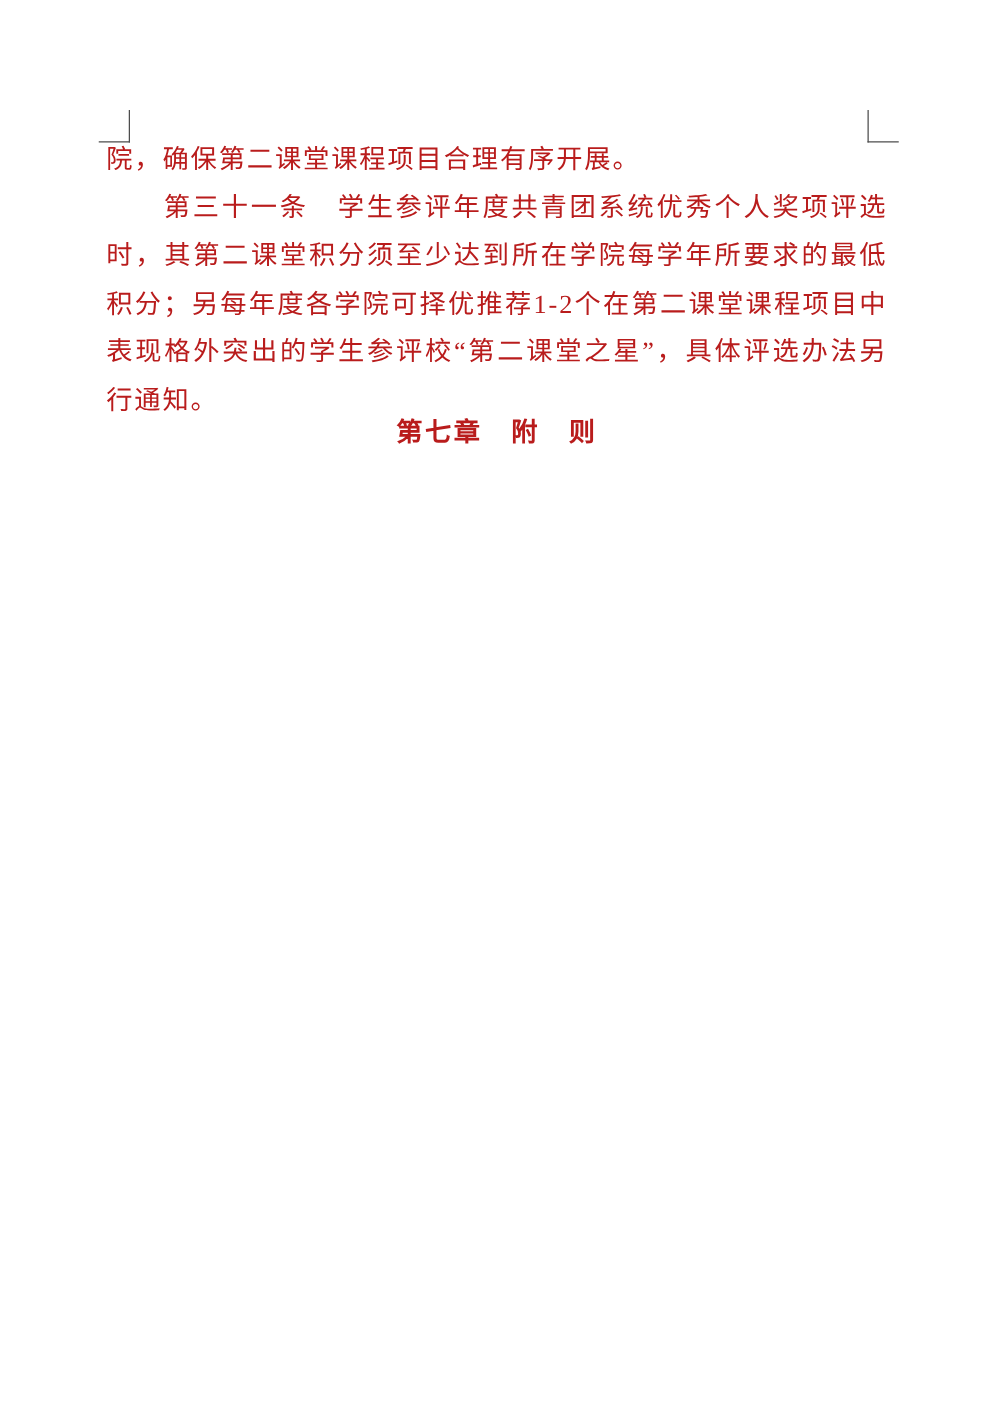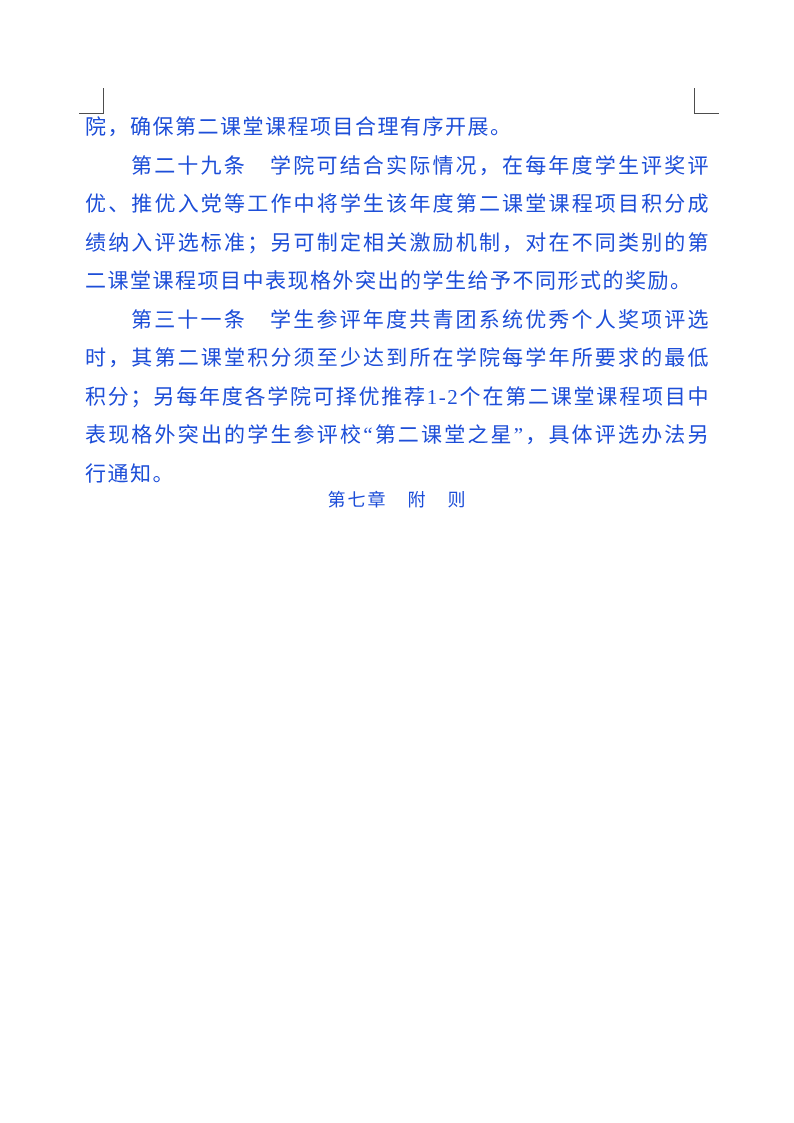--- a/index.html
+++ b/index.html
@@ -7,21 +7,21 @@
     padding: 0;
     background: #ffffff;
   }
   .page {
     position: relative;
     width: 794px;
     height: 945px;
     background: #ffffff;
     overflow: hidden;
     font-family: "Liberation Serif", "DejaVu Serif", serif;
-    color: #1d4ed8;
+    color: #b91c1c;
   }
   
   .crop {
     position: absolute;
     width: 24px;
     height: 25px;
   }
   .crop.tl { left: 79px;  top: 88px;  border-right: 1.5px solid #4d4d4d; border-bottom: 1.5px solid #4d4d4d; }
   .crop.tr { left: 694px; top: 88px;  border-left: 1.5px solid #4d4d4d;  border-bottom: 1.5px solid #4d4d4d; }
   .crop.bl { left: 78px;  top: 1016px; border-right: 1.5px solid #6a6a6a; border-top: 1.5px solid #6a6a6a; }
@@ -40,42 +40,41 @@
     margin: 0;
     text-align: justify;
     text-justify: inter-character;
     word-break: break-all;
   }
   .para.indented {
     text-indent: 46px;
   }
   .chapter-heading {
     margin: -12px 0 0 0;
-    font-size: 18px;
-    font-weight: normal;
+    font-size: 21px;
+    font-weight: bold;
     line-height: 38.5px;
     letter-spacing: 2px;
     text-align: center;
   }
 </style>
 </head>
 <body>
 
 <div class="page">
 
   <div class="crop tl"></div>
   <div class="crop tr"></div>
   <div class="crop bl"></div>
   <div class="crop br"></div>
 
   <div class="content">
     <p class="para">院，确保第二课堂课程项目合理有序开展。</p>
 
 
-    <p class="para indented">第二十九条　学院可结合实际情况，在每年度学生评奖评优、推优入党等工作中将学生该年度第二课堂课程项目积分成绩纳入评选标准；另可制定相关激励机制，对在不同类别的第二课堂课程项目中表现格外突出的学生给予不同形式的奖励。</p>
 
 
     <p class="para indented">第三十一条　学生参评年度共青团系统优秀个人奖项评选时，其第二课堂积分须至少达到所在学院每学年所要求的最低积分；另每年度各学院可择优推荐1-2个在第二课堂课程项目中表现格外突出的学生参评校“第二课堂之星”，具体评选办法另行通知。</p>
 
     <h2 class="chapter-heading">第七章　附　则</h2>
   </div>
 
 </div>
 
 </body></html>

